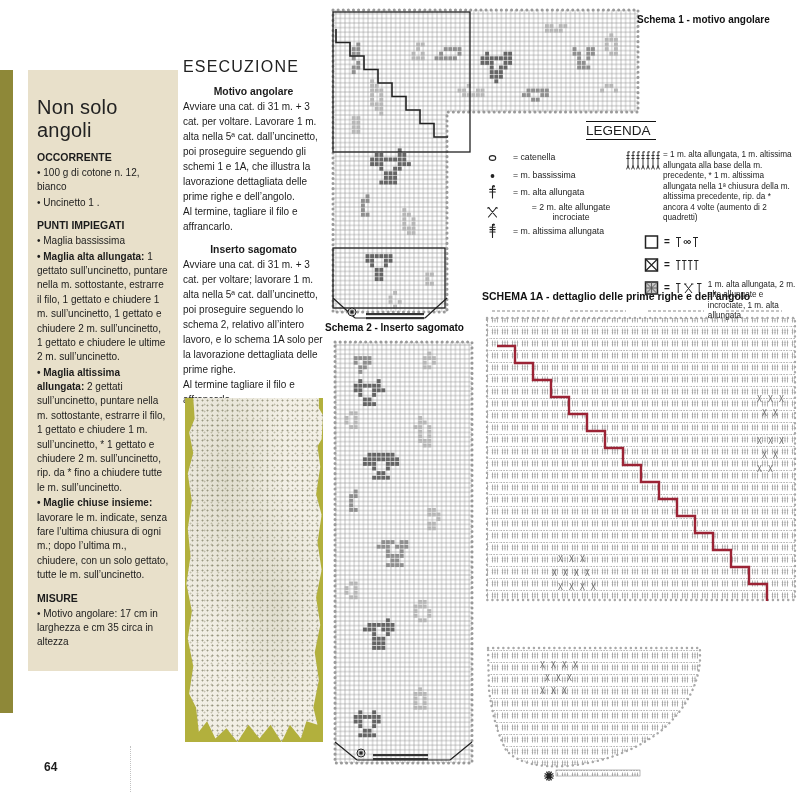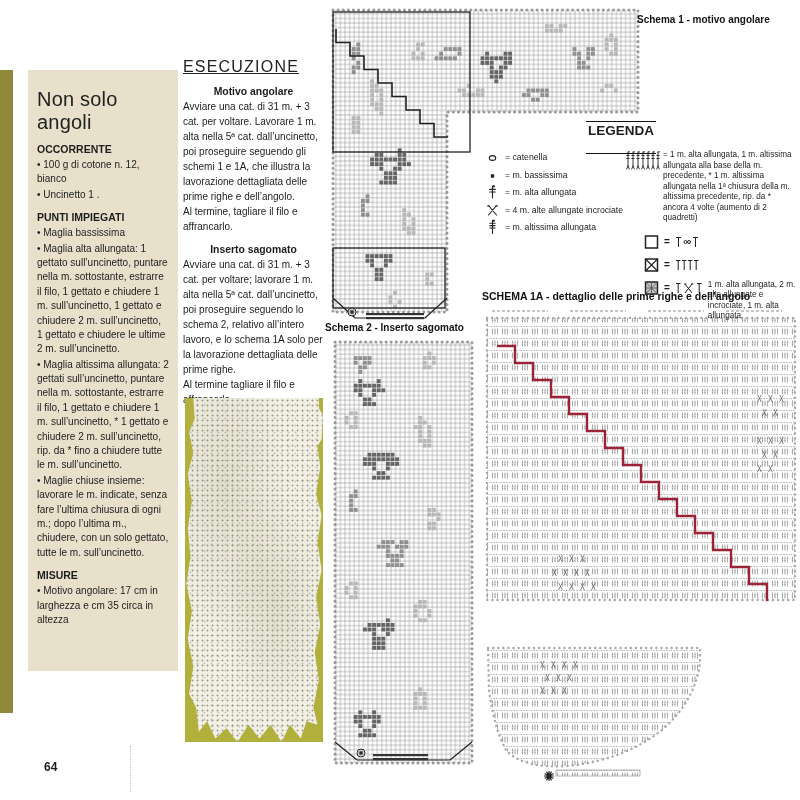--- a/index.html
+++ b/index.html
@@ -5,29 +5,29 @@
   html,body{margin:0;padding:0;}
   body{width:800px;height:800px;position:relative;background:#fff;
        font-family:"Liberation Sans",sans-serif;color:#1c1c1c;overflow:hidden;}
   .abs{position:absolute;}
 
   
   #olive-strip{left:0;top:70px;width:13px;height:643px;background:#8e8838;}
 
   
   #sidebar{left:28px;top:70px;width:150px;height:601px;background:#e8e0ca;
-           padding:18px 9px;box-sizing:border-box;overflow:hidden;}
+           padding:26px 9px;box-sizing:border-box;overflow:hidden;}
   #sidebar h1{font-size:20px;font-weight:400;margin:0 0 7px;color:#222;letter-spacing:.2px;}
   .side-h{font-size:10.5px;font-weight:bold;margin:9px 0 3px;}
   .side-p{font-size:10px;line-height:1.44;margin:0 0 1px;}
-  .side-p b{font-weight:normal;}
+  .side-p b{font-weight:bold;}
 
   
   #exec{left:183px;top:58px;width:141px;}
-  #exec h2{font-size:16px;font-weight:400;letter-spacing:1.2px;margin:0 0 8px;color:#222;text-decoration:underline;}
+  #exec h2{font-size:16px;font-weight:400;letter-spacing:1.2px;margin:0 0 8px;color:#222;}
   .exec-h{font-size:10.4px;font-weight:bold;margin:10px 0 2px;text-align:center;}
   .exec-p{font-size:10px;line-height:1.5;margin:0;}
 
   
   #photo{left:185px;top:398px;width:138px;height:344px;background:#b2b03d;overflow:hidden;}
   #lace{position:absolute;left:0;top:0;right:0;bottom:0;
     background-color:#f2efe5;
     background-image:
       radial-gradient(circle, rgba(88,88,58,.55) .7px, rgba(0,0,0,0) 1.25px),
       radial-gradient(circle, rgba(120,120,86,.38) .7px, rgba(0,0,0,0) 1.2px),
@@ -41,25 +41,25 @@
       22% 99%,16% 94%,10% 97%,8% 90%,3% 86%,6% 78%,2% 70%,5% 62%,1% 54%,4% 46%,
       2% 38%,5% 30%,2% 22%,6% 16%,3% 10%,7% 6%);}
 
   
   .chart-label{font-size:10px;font-weight:bold;color:#111;}
   #schema1-label{left:637px;top:14px;}
   #schema2-label{left:325px;top:322px;}
   #schema1a-label{left:482px;top:290px;font-size:10.5px;}
 
   
-  #legend-title{left:586px;top:121px;width:70px;text-align:center;font-size:13.5px;
-    font-weight:bold;border-top:1.6px solid #111;border-bottom:1.2px solid #111;
-    padding:1px 0 15px;}
+  #legend-title{left:586px;top:121px;width:70px;text-align:left;font-size:13.5px;
+    font-weight:normal;border-top:1.6px solid #111;border-bottom:1.2px solid #111;
+    padding:1px 0 1px;}
   #legend-items{left:484px;top:149px;width:145px;}
-  .lrow{display:flex;align-items:center;gap:4px;margin-bottom:1.5px;text-align:center;}
+  .lrow{display:flex;align-items:center;gap:12px;margin-bottom:1.5px;text-align:center;}
   .lrow .txt{font-size:8.7px;}
   .lsym{width:17px;height:16px;flex:none;}
   #legend-note{left:663px;top:150px;width:135px;font-size:8.2px;line-height:1.28;}
   #increase-icon{left:625px;top:149px;}
   #legend-boxes{left:644px;top:234px;width:156px;}
   .brow{display:flex;align-items:flex-start;gap:4px;margin-bottom:7px;}
   .brow .eq{font-size:10px;font-weight:bold;line-height:16px;}
   .brow .desc{font-size:8.2px;line-height:1.25;width:100px;}
   .bsym{width:16px;height:16px;flex:none;}
   .gsym{width:30px;height:16px;flex:none;}
@@ -676,21 +676,21 @@
     <div class="lrow">
       <svg class="lsym" viewBox="0 0 16 16">
         <use href="#sym-alta"></use>
       </svg>
       <span class="txt">= m. alta allungata</span>
     </div>
     <div class="lrow">
       <svg class="lsym" viewBox="0 0 16 16">
         <use href="#sym-incro"></use>
       </svg>
-      <span class="txt">= 4 m. alte allungate incrociate</span>
+      <span class="txt">= 2 m. alte allungate incrociate</span>
     </div>
     <div class="lrow">
       <svg class="lsym" viewBox="0 0 16 16">
         <use href="#sym-altissima"></use>
       </svg>
       <span class="txt">= m. altissima allungata</span>
     </div>
   </div>
 <svg id="increase-icon" class="abs" width="38" height="24" viewBox="0 0 38 24">
     <use href="#sym-increase"></use>

